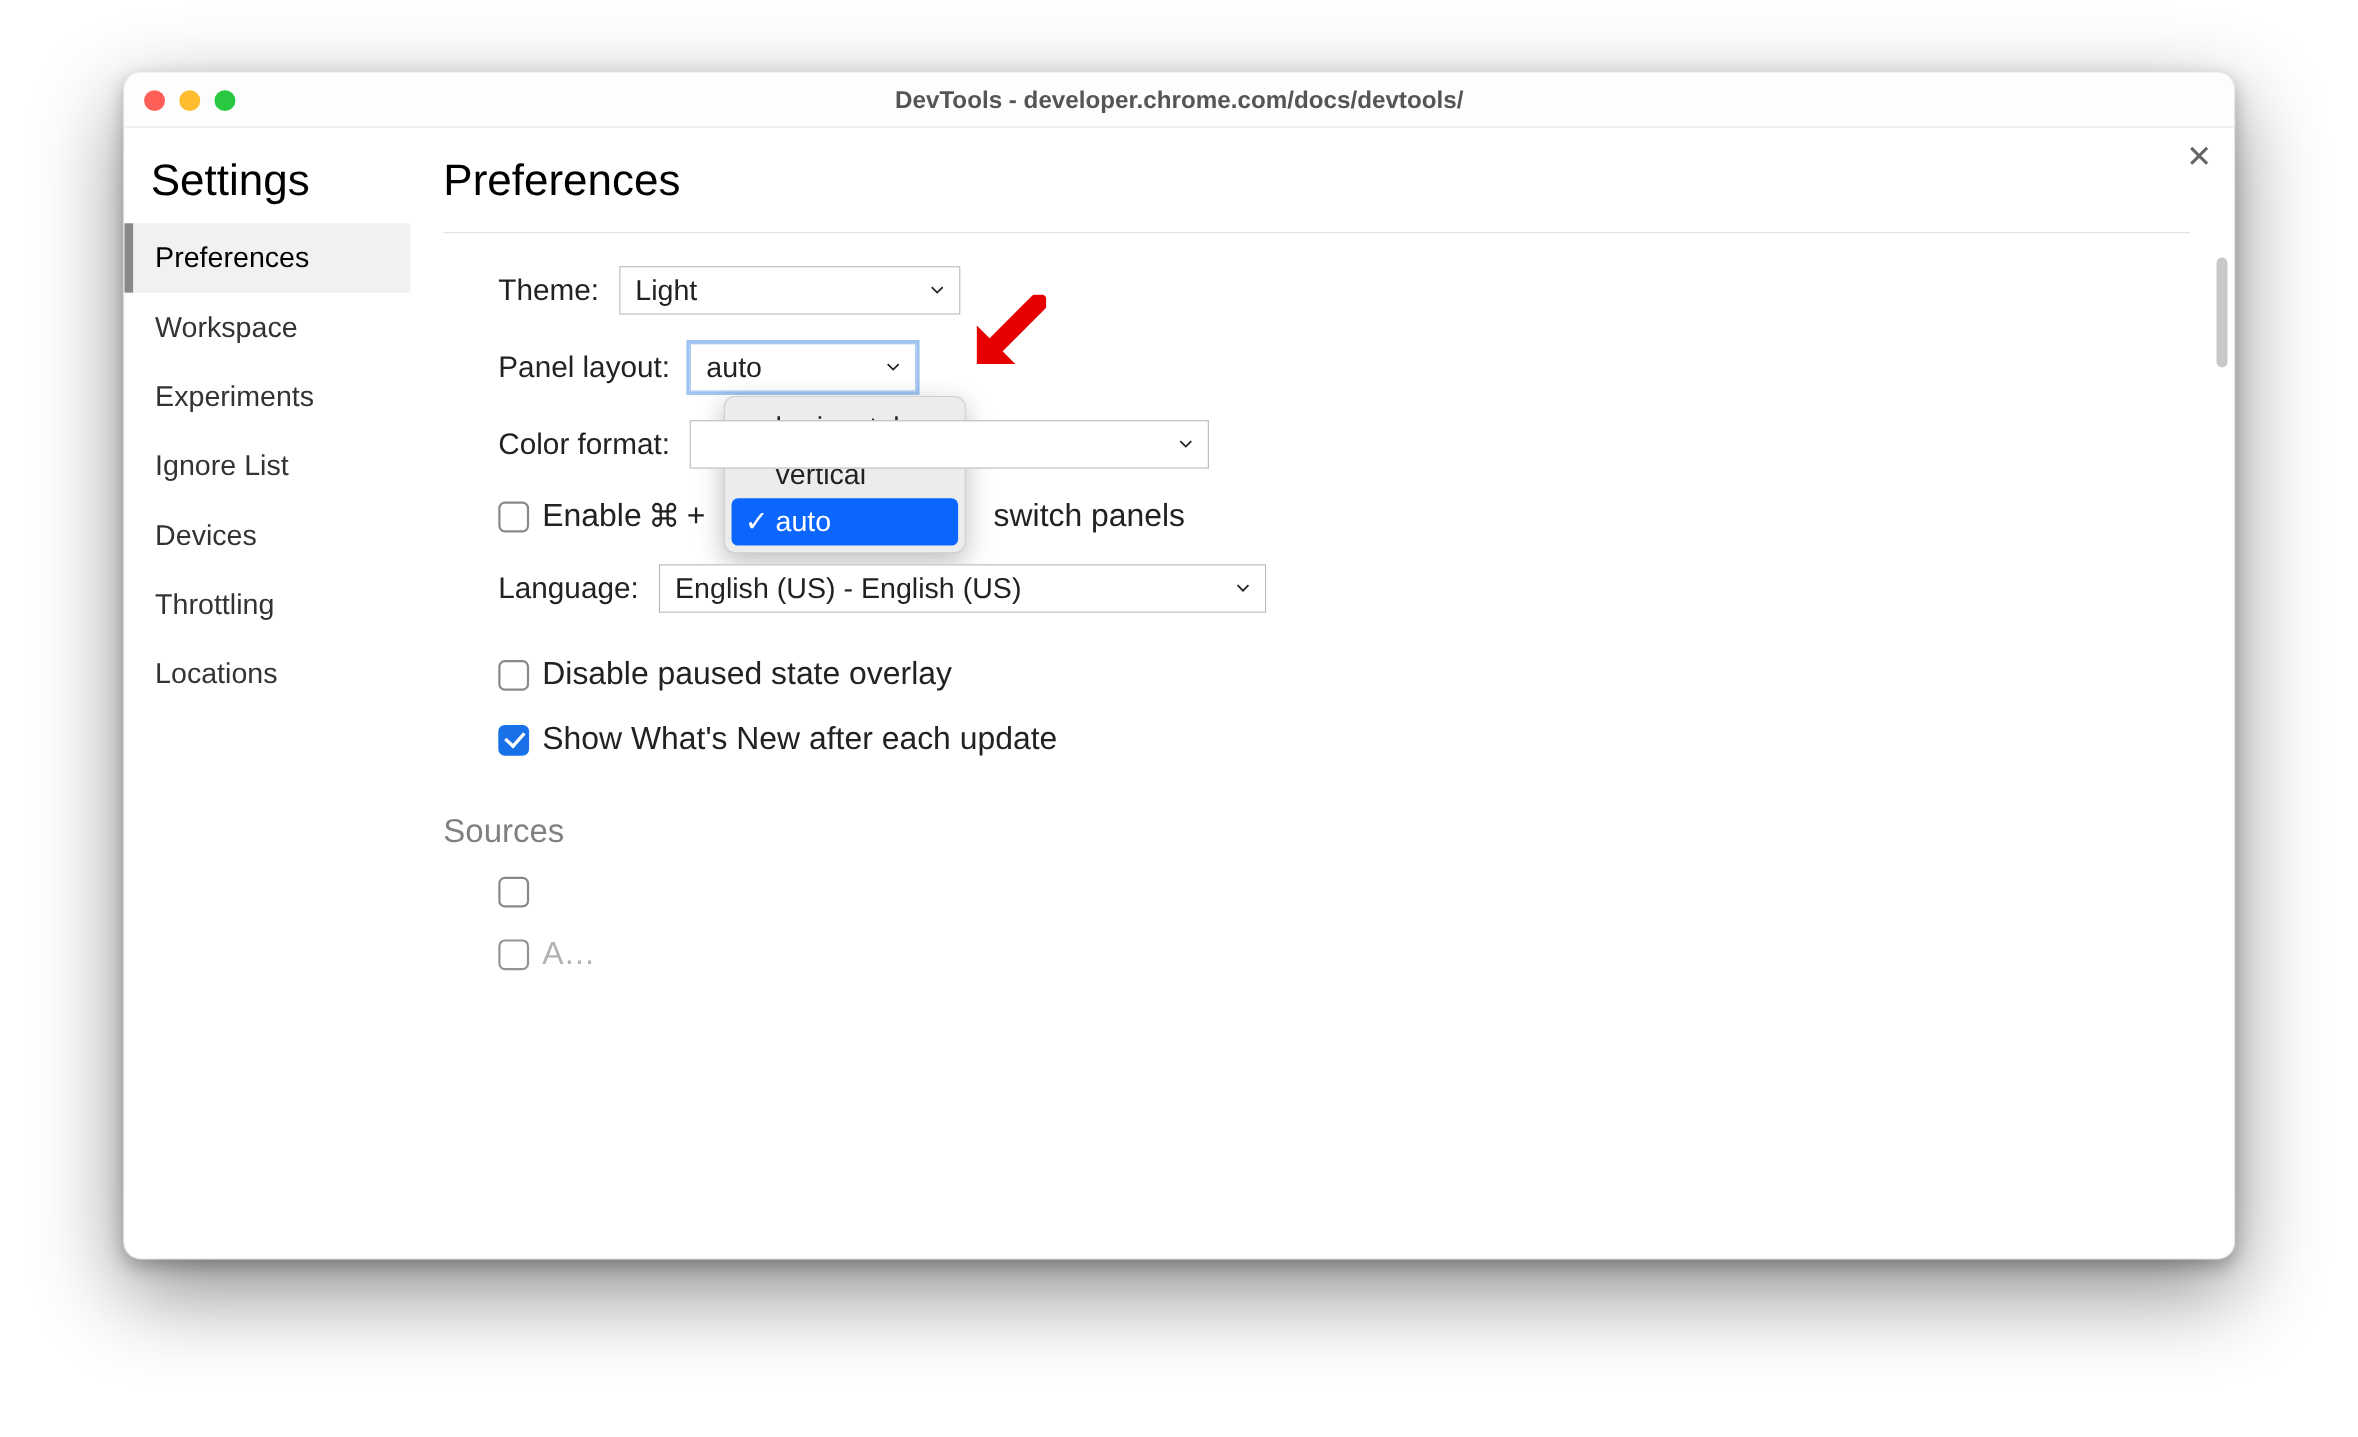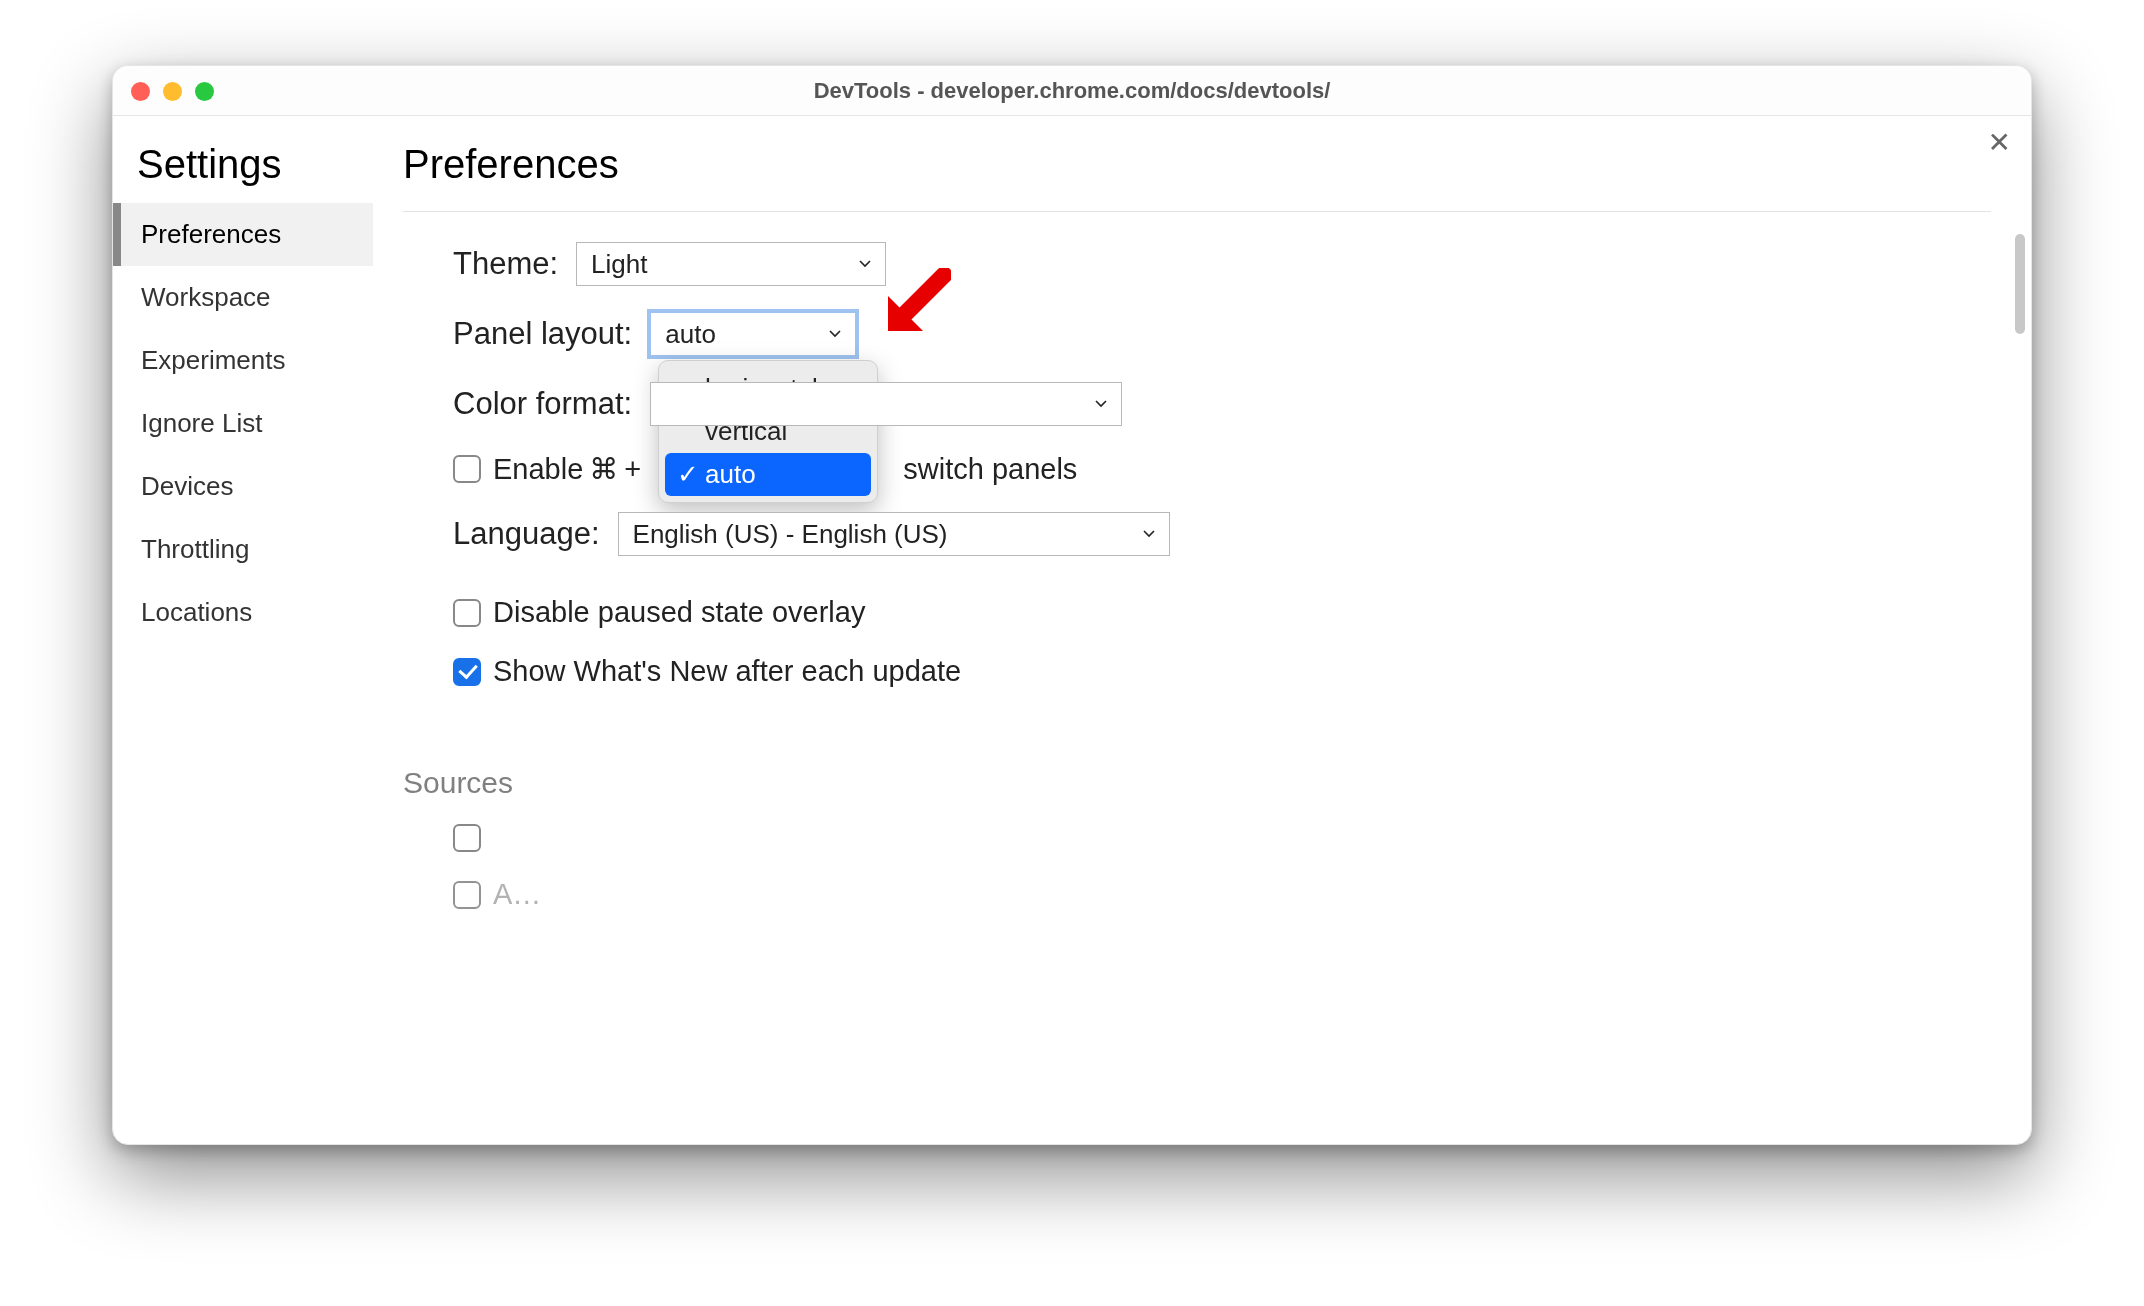--- a/index.html
+++ b/index.html
@@ -39,21 +39,21 @@
     .sidebar li { font-size: 26px; color: #333; padding: 16px 0 16px 28px; cursor: pointer; }
     .sidebar li.active { background: #f1f1f1; border-left: 8px solid #888; padding-left: 20px; color: #000; }
 
     
     .main { flex: 1; padding: 26px 40px 0 30px; overflow: hidden; position: relative; }
     .main h1 { font-size: 40px; font-weight: 500; color: #000; margin-bottom: 24px; }
     .divider { height: 1px; background: #e3e3e3; margin-bottom: 30px; }
     .section-title { font-size: 30px; color: #808080; font-weight: 400; margin-bottom: 24px; }
 
     .row { display: flex; align-items: center; margin-bottom: 26px; padding-left: 50px; }
-    .label { font-size: 31px; color: #222; margin-right: 18px; }
+    .label { font-size: 27px; color: #222; margin-right: 18px; }
 
     .select {
       display: inline-flex; align-items: center; justify-content: space-between;
       border: 1px solid #b8b8b8; background: #fff; height: 44px;
       padding: 0 14px; font-size: 26px; color: #222;
       cursor: pointer; position: relative;
     }
     .select.focused { outline: 3px solid #9ec3f0; border-color: #9ec3f0; }
     .select .caret { margin-left: 10px; }
     .caret svg { width: 12px; height: 8px; display: block; }
@@ -83,21 +83,21 @@
     }
     .dropdown .opt { padding: 6px 18px 6px 40px; border-radius: 6px; position: relative; cursor: pointer; white-space: nowrap; }
     .dropdown .opt.selected { background: #0a66ff; color: #fff; }
     .dropdown .opt.selected::before { content: "✓"; position: absolute; left: 12px; color: #fff; }
 
     
     .arrow-anno { position: absolute; color: #f00; }
     .arrow-anno svg { width: 70px; height: 70px; }
 
     
-    .sources { margin-top: 78px; }
+    .sources { margin-top: 50px; }
 
     .cmd-icon { font-family: -apple-system, Arial, sans-serif; }
   </style>
 </head>
 <body>
 
 <div class="stage">
   <div class="window">
 
     <div class="titlebar">

